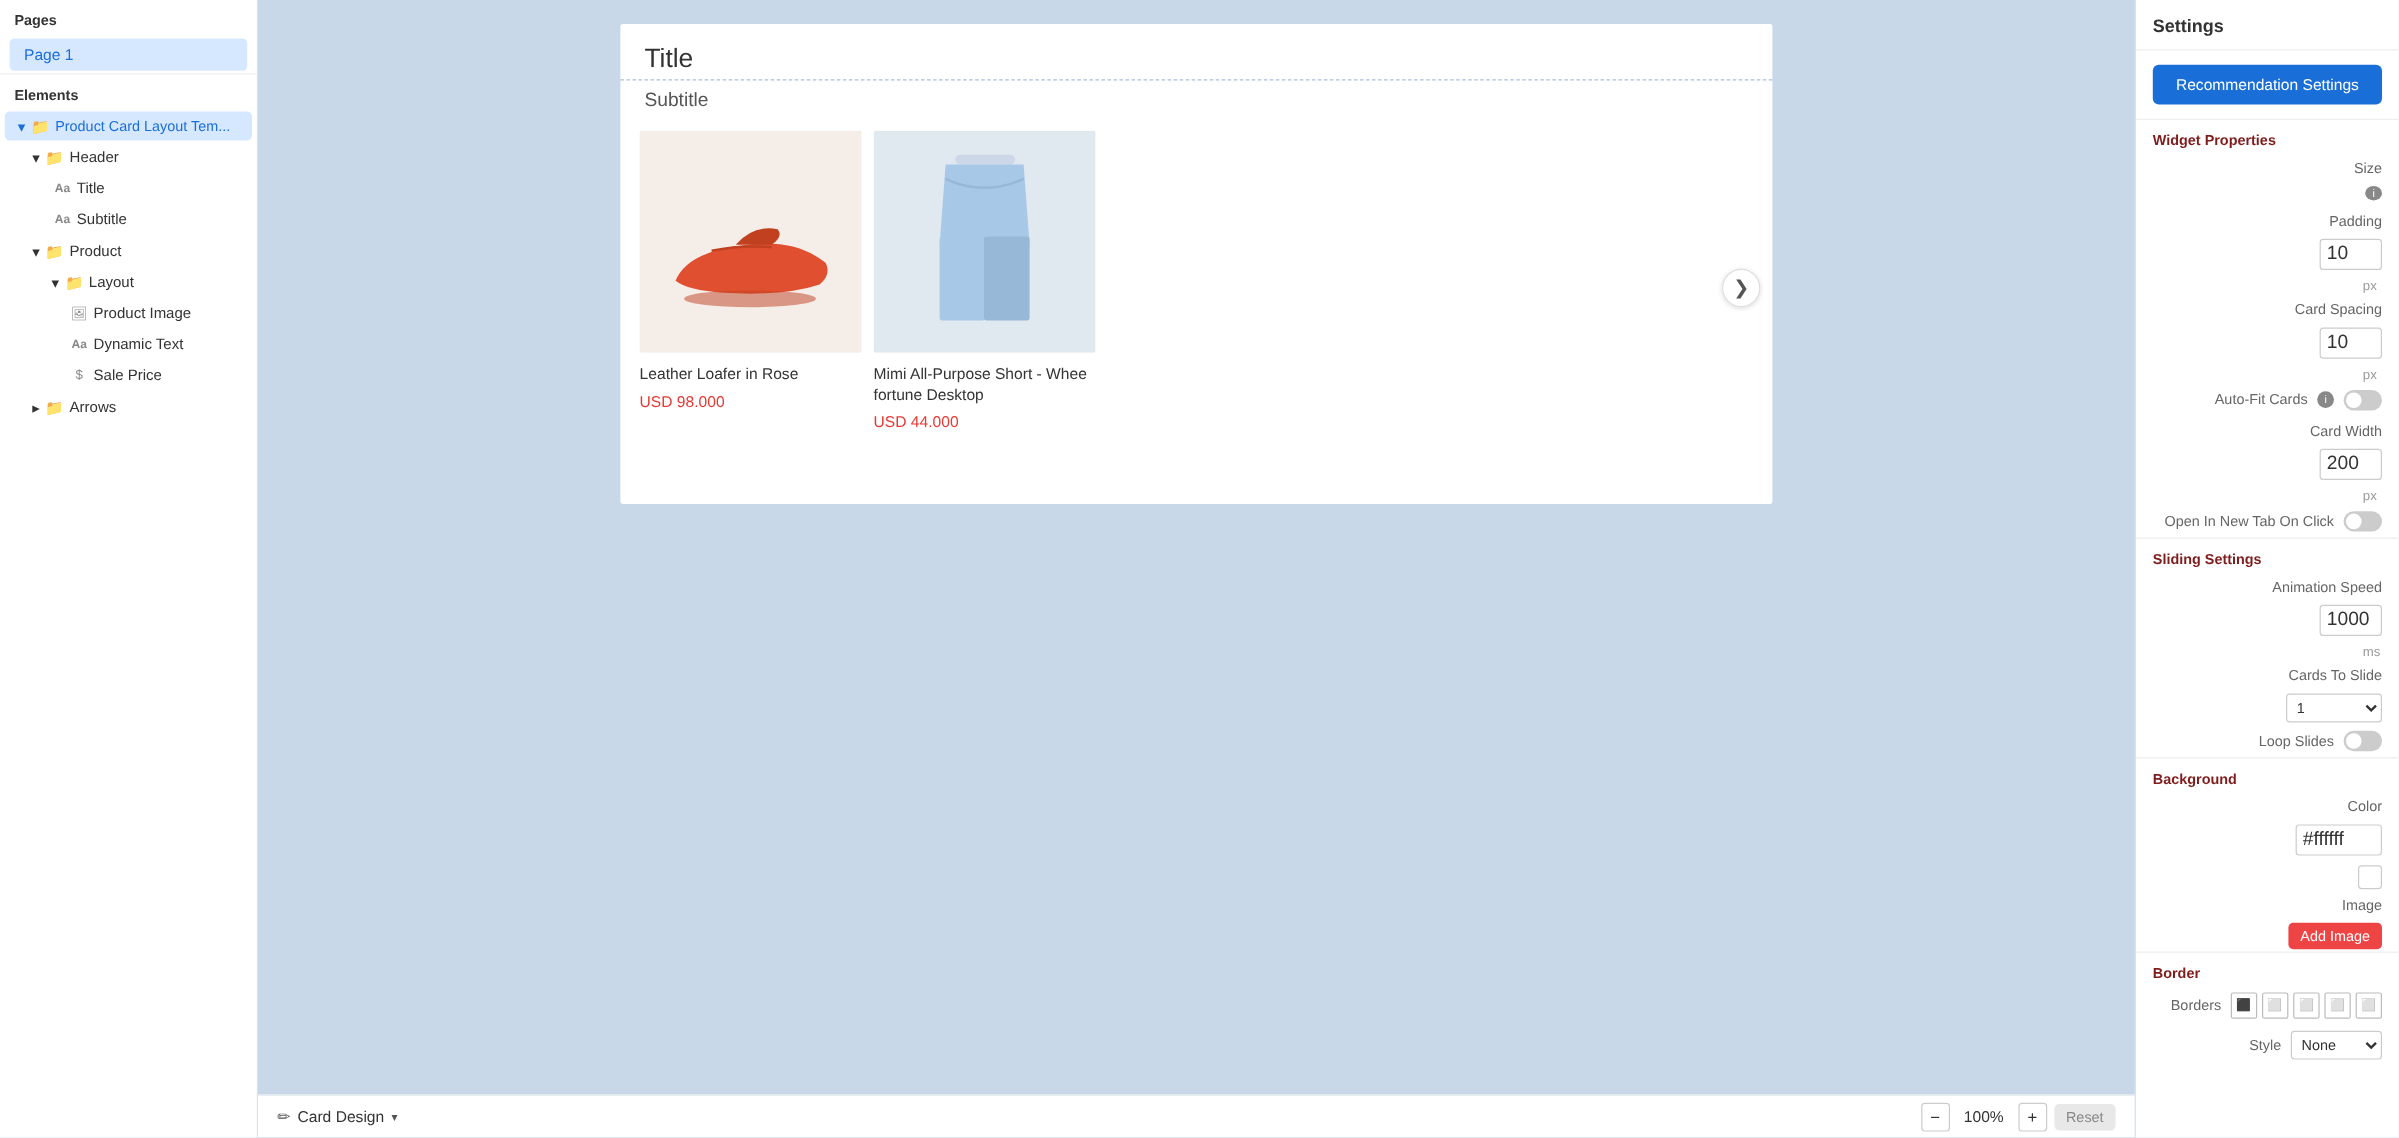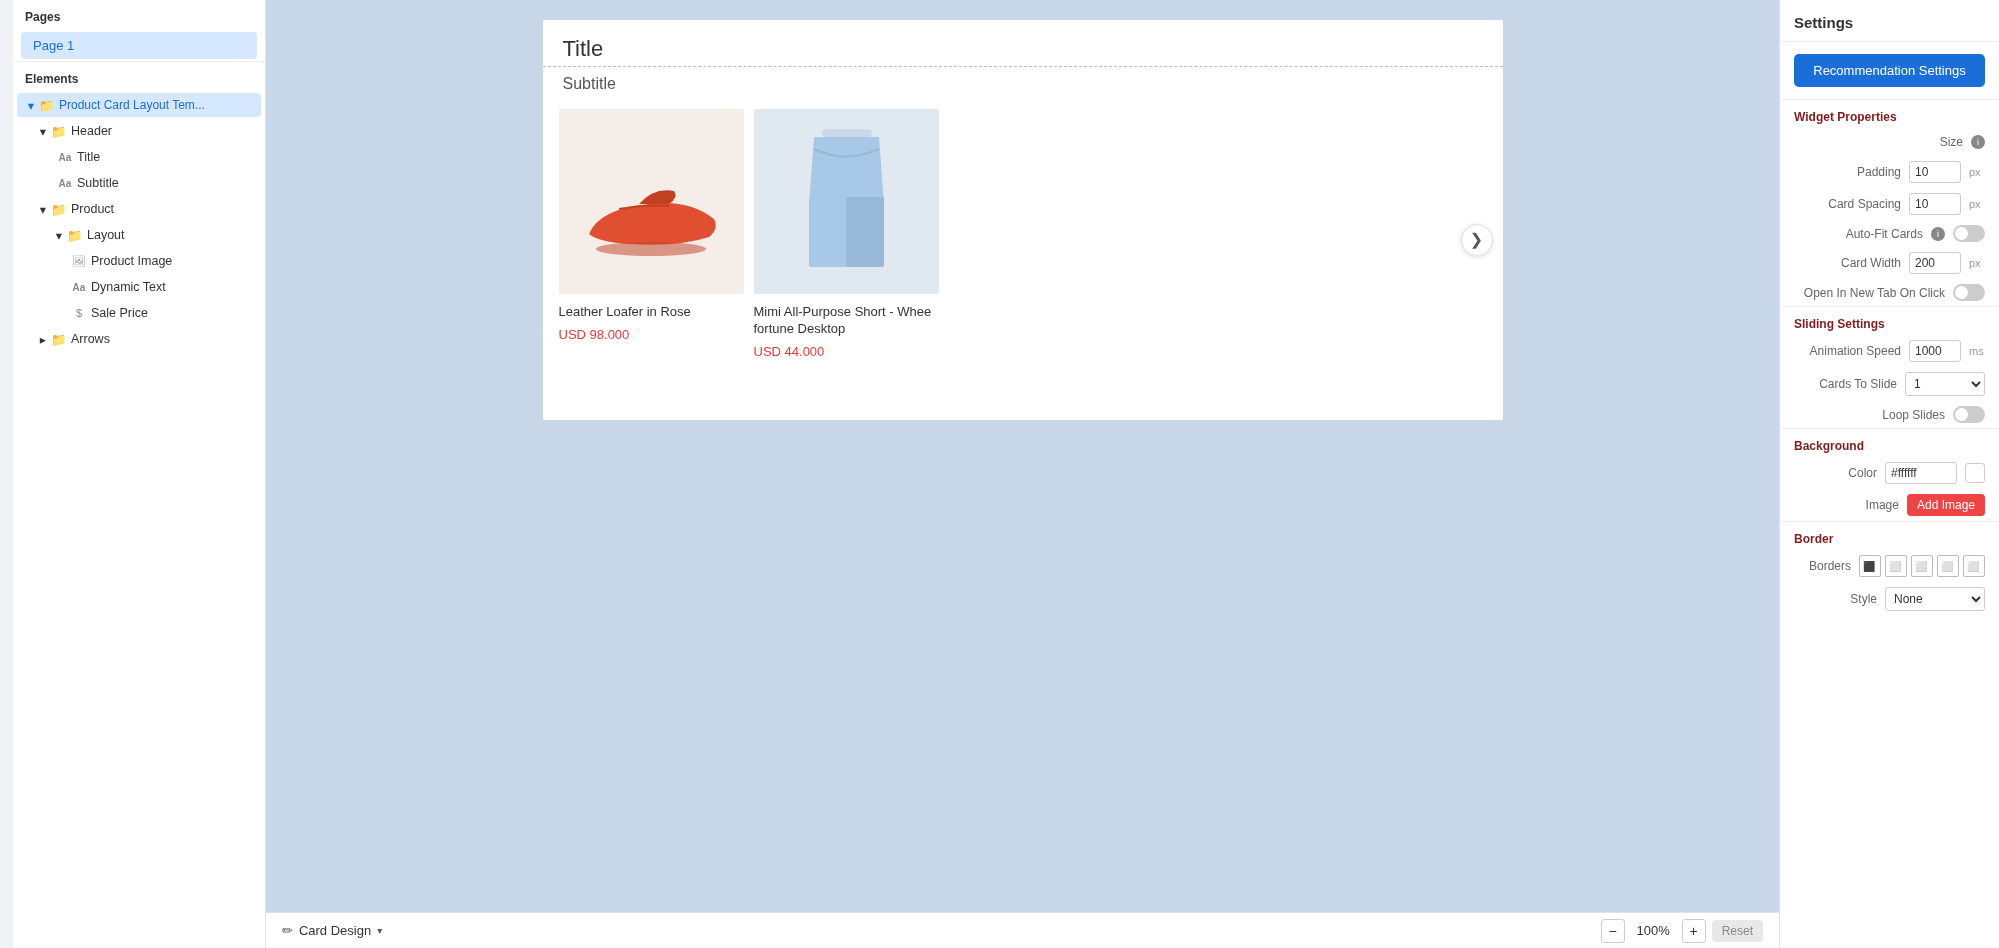--- a/index.html
+++ b/index.html
@@ -1,27 +1,26 @@
 <!DOCTYPE html>
 <html><head>
   <meta charset="utf-8">
   <style>
     * { box-sizing: border-box; margin: 0; padding: 0; }
     body { font-family: -apple-system, BlinkMacSystemFont, 'Segoe UI', sans-serif; font-size: 13px; background: #f0f4f8; display: flex; height: 948px; overflow: hidden; }
 
     
     #left-sidebar {
-      width: 253px;
+      width: 215px;
       background: #fff;
       border-right: 1px solid #dde3ea;
       display: flex;
       flex-direction: column;
       flex-shrink: 0;
       overflow-y: auto;
-      margin-left: 13px;
     }
     .sidebar-section-title {
       font-size: 12px;
       font-weight: 600;
       color: #333;
       padding: 10px 12px 6px;
     }
     .sidebar-page-item {
       padding: 6px 12px;
       background: #d6e8ff;
@@ -234,37 +233,38 @@
     }
     .right-section-title {
       font-size: 12px;
       font-weight: 600;
       color: #7f1d1d;
       padding: 10px 14px 4px;
       border-top: 1px solid #eee;
     }
     .prop-row {
       display: flex;
-      align-items: center;
+      align-items: flex-end;
       padding: 5px 14px;
       gap: 8px;
       min-height: 28px;
+      flex-direction: column;
     }
     .prop-label {
       font-size: 12px;
       color: #666;
       flex: 1;
       text-align: right;
     }
     .prop-input {
       width: 52px;
       border: 1px solid #ccc;
       border-radius: 3px;
       padding: 3px 5px;
-      font-size: 12px;
+      font-size: 16px;
       color: #333;
     }
     .prop-unit {
       font-size: 11px;
       color: #999;
       min-width: 16px;
     }
     .toggle-row {
       display: flex;
       align-items: center;
@@ -357,21 +357,21 @@
       padding: 5px 14px;
       gap: 8px;
     }
     .style-label {
       font-size: 12px;
       color: #666;
       flex: 1;
       text-align: right;
     }
     .style-select {
-      width: 100px;
+      width: 76px;
       border: 1px solid #ccc;
       border-radius: 3px;
       padding: 3px 4px;
       font-size: 12px;
       color: #333;
       background: #fff;
     }
   </style>
 </head>
 <body>

